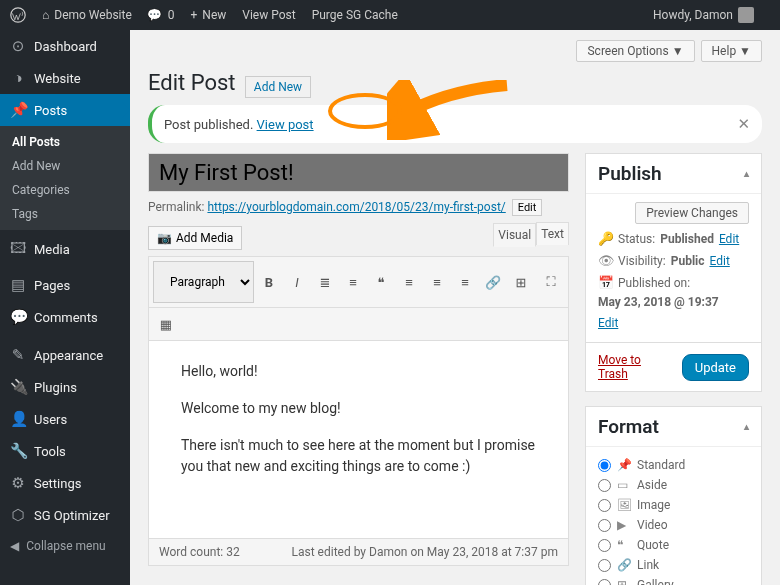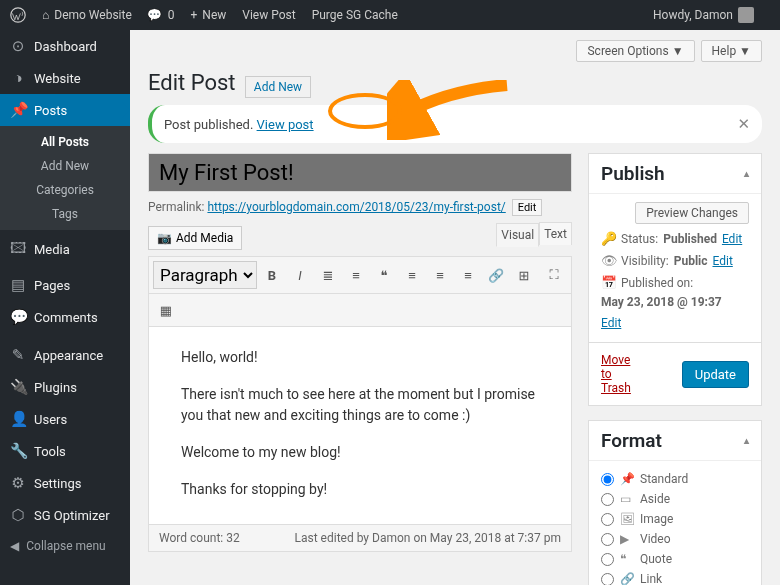--- a/index.html
+++ b/index.html
@@ -8,21 +8,21 @@
 .topbar{height:30px;background:#23282d;color:#eee;display:flex;align-items:center;padding:0 10px;font-size:12px;}
 .topbar .tb-item{margin-right:16px;color:#ccc;display:flex;align-items:center;gap:5px;cursor:pointer;}
 .topbar .spacer{flex:1;}
 .topbar .avatar{width:16px;height:16px;background:#999;border-radius:2px;}
 .layout{display:flex;height:555px;}
 .sidebar{width:130px;background:#23282d;color:#eee;font-size:13px;}
 .side-item{padding:7px 10px;display:flex;align-items:center;gap:8px;color:#eee;cursor:pointer;}
 .side-item.active{background:#0073aa;color:#fff;position:relative;}
 .side-item.active::after{content:"";position:absolute;right:-8px;top:50%;margin-top:-8px;border:8px solid transparent;border-left-color:#0073aa;}
 .side-sub{background:#32373c;padding:4px 0;}
-.side-sub div{padding:5px 12px;color:#b4b9be;font-size:12px;cursor:pointer;text-align:center;}
+.side-sub div{padding:5px 12px;color:#b4b9be;font-size:12px;cursor:pointer;}
 .side-sub div.sel{color:#fff;font-weight:600;}
 .side-item .ic{width:16px;color:#9ea3a8;font-size:15px;text-align:center;}
 .side-item.active .ic{color:#fff;}
 .collapse{padding:8px 10px;color:#9ea3a8;font-size:12px;cursor:pointer;display:flex;align-items:center;gap:7px;}
 .main{flex:1;padding:10px 18px 0 18px;overflow:hidden;background:#f1f1f1;position:relative;}
 .toprow{display:flex;justify-content:flex-end;gap:6px;margin-bottom:8px;}
 .wp-btn{background:#f7f7f7;border:1px solid #ccc;padding:3px 10px;font-size:12px;border-radius:2px;cursor:pointer;color:#555;}
 h1{font-size:22px;font-weight:400;color:#23282d;display:inline-block;}
 .addnew{border:1px solid #ccc;color:#0073aa;padding:3px 8px;font-size:12px;margin-left:6px;cursor:pointer;vertical-align:middle;}
 .notice{border-left:4px solid #46b450;background:#fff;padding:10px 12px;margin:10px 0;display:flex;align-items:center;justify-content:space-between;font-size:13px;border-radius:17px;}
@@ -31,37 +31,37 @@
 .left{flex:1;}
 .right{width:210px;}
 .title-input{width:100%;font-size:22px;padding:6px 10px;border:1px solid #ddd;background:#737373;}
 .permalink{font-size:12px;color:#666;margin:7px 0 10px;}
 .permalink .eb{border:1px solid #ccc;background:#f7f7f7;font-size:11px;padding:1px 5px;margin-left:3px;cursor:pointer;}
 .add-media{border:1px solid #ccc;background:#f7f7f7;padding:4px 8px;font-size:12px;cursor:pointer;display:inline-flex;align-items:center;gap:4px;}
 .tabs{float:right;}
 .tabs span{border:1px solid #ddd;border-bottom:none;padding:4px 4px;font-size:12px;background:#f7f7f7;color:#555;cursor:pointer;}
 .tabs span.on{background:#f5f5f5;color:#555;border-bottom:1px solid #f5f5f5;position:relative;top:1px;}
 .toolbar{clear:both;border:1px solid #ddd;background:#f5f5f5;margin-top:6px;padding:4px;display:flex;align-items:center;gap:2px;}
-.toolbar select{font-size:17px;padding:2px;border:1px solid #ccc;}
+.toolbar select{font-size:12px;padding:12px;border:1px solid #ccc;}
 .tbtn{width:26px;height:24px;display:flex;align-items:center;justify-content:center;cursor:pointer;font-size:13px;color:#555;}
 .toolbar .sp{flex:1;}
 .toolbar2{border:1px solid #ddd;border-top:none;background:#f5f5f5;padding:4px;}
 .editor{border:1px solid #ddd;border-top:none;background:#fff;height:198px;padding:20px 32px;font-size:14px;color:#333;line-height:1.5;overflow:hidden;}
 .editor p{margin-bottom:16px;}
 .statusbar{border:1px solid #ddd;border-top:none;background:#f5f5f5;padding:6px 10px;font-size:12px;color:#666;display:flex;justify-content:space-between;}
 .box{background:#fff;border:1px solid #ddd;margin-bottom:14px;}
 .box-h{padding:8px 12px;display:flex;justify-content:space-between;align-items:center;cursor:pointer;border-bottom:1px solid #eee;}
 .box-h span{font-weight:600;font-size:19px;color:#23282d;}
 .box-h .tri{font-size:10px;color:#888;}
 .box-b{padding:8px 12px 12px;font-size:12px;color:#666;}
 .box-b .row{margin:7px 0;display:flex;align-items:center;gap:5px;}
 .box-b .ic2{color:#888;font-size:13px;width:15px;}
 .box-foot{border-top:1px solid #ddd;padding:10px 12px;display:flex;justify-content:space-between;align-items:center;gap:40px;}
 .trash{color:#a00;font-size:12px;text-decoration:underline;cursor:pointer;}
-.pbtn{background:#0085ba;border:1px solid #006799;color:#fff;padding:5px 12px;font-size:13px;border-radius:3px;cursor:pointer;}
+.pbtn{background:#0085ba;border:1px solid #006799;color:#fff;padding:5px 12px;font-size:13px;border-radius:9px;cursor:pointer;}
 .fmt label{display:flex;align-items:center;gap:6px;padding:3px 0;font-size:12px;color:#666;cursor:pointer;}
 .fmt input{margin:0;}
 .fmt .fic{color:#888;font-size:12px;width:14px;}
 .arrow{position:absolute;left:257px;top:50px;pointer-events:none;z-index:20;}
 .circle{position:absolute;left:198px;top:63px;width:74px;height:36px;border:4px solid #ff8c00;border-radius:50%;pointer-events:none;z-index:21;}
 </style>
 </head>
 <body>
 
 <div class="topbar">
@@ -202,23 +202,22 @@
           <div class="tbtn">🔗</div>
           <div class="tbtn">⊞</div>
           <div class="sp"></div>
           <div class="tbtn">⛶</div>
         </div>
         <div class="toolbar2">
           <div class="tbtn">▦</div>
         </div>
         <div class="editor">
           <p>Hello, world!</p>
+          <p>Welcome to my new blog!</p>
           <p>There isn't much to see here at the moment but I promise you that new and exciting things are to come :)</p>
-          <p>Welcome to my new blog!</p>
-          <p>Thanks for stopping by!</p>
         </div>
         <div class="statusbar">
           <span>Word count: 32</span>
           <span>Last edited by Damon on May 23, 2018 at 7:37 pm</span>
         </div>
       </div>
 
       <div class="right">
         <div class="box">
           <div class="box-h">

